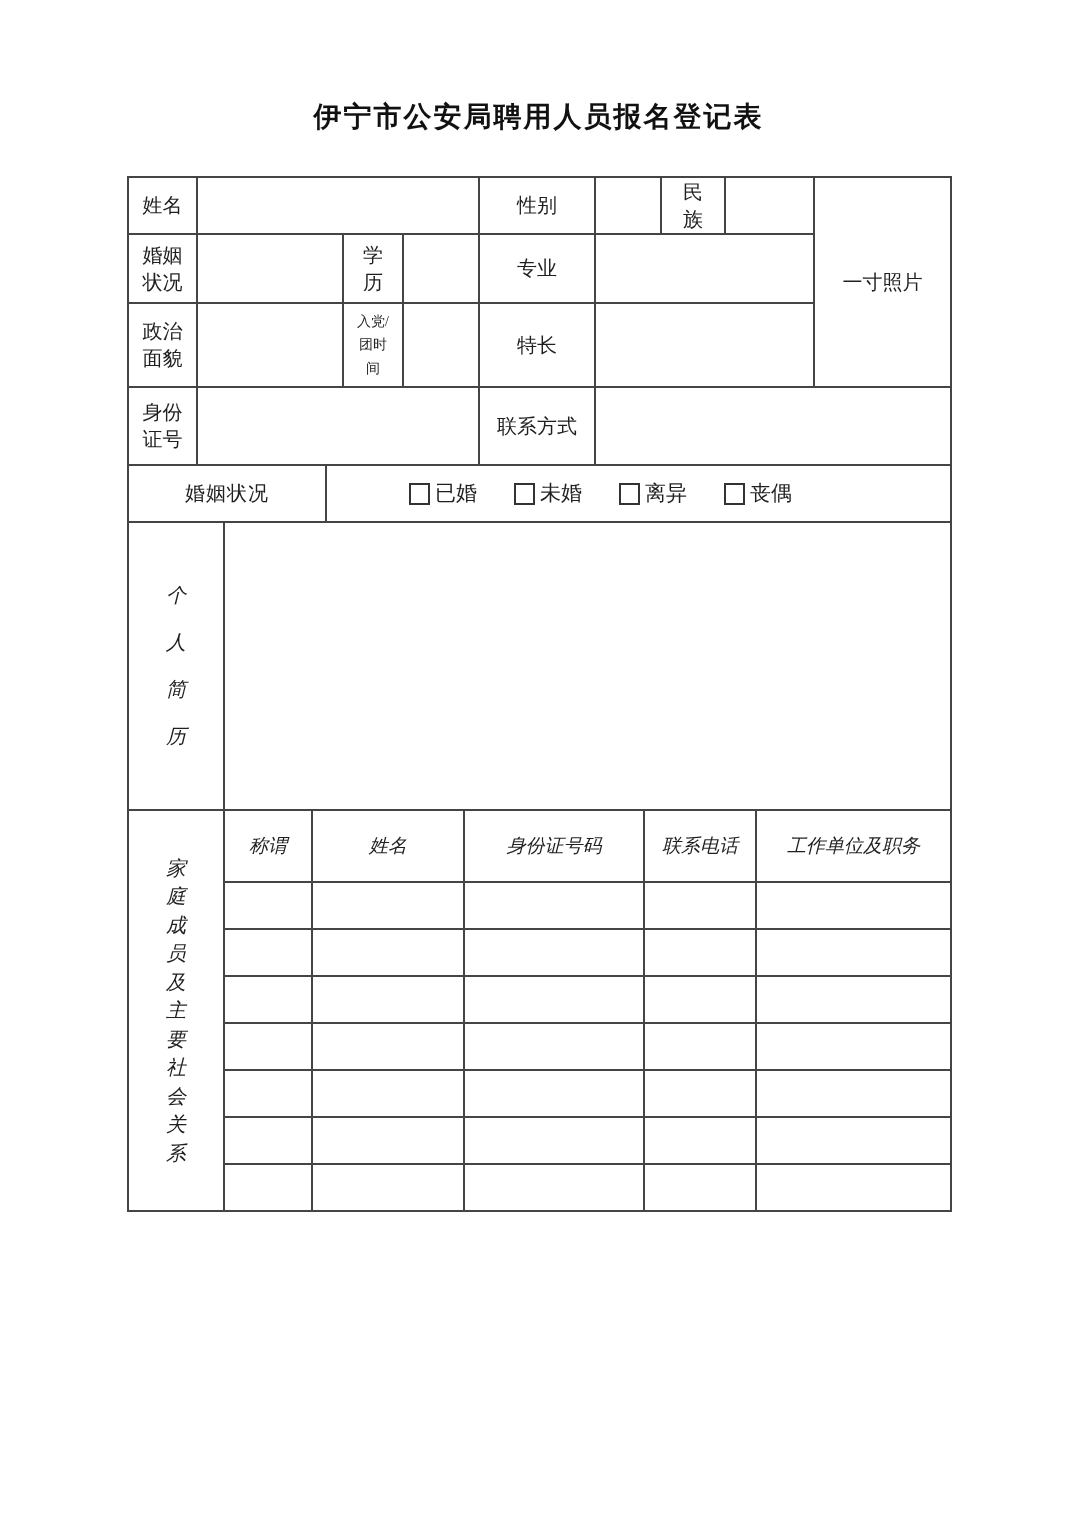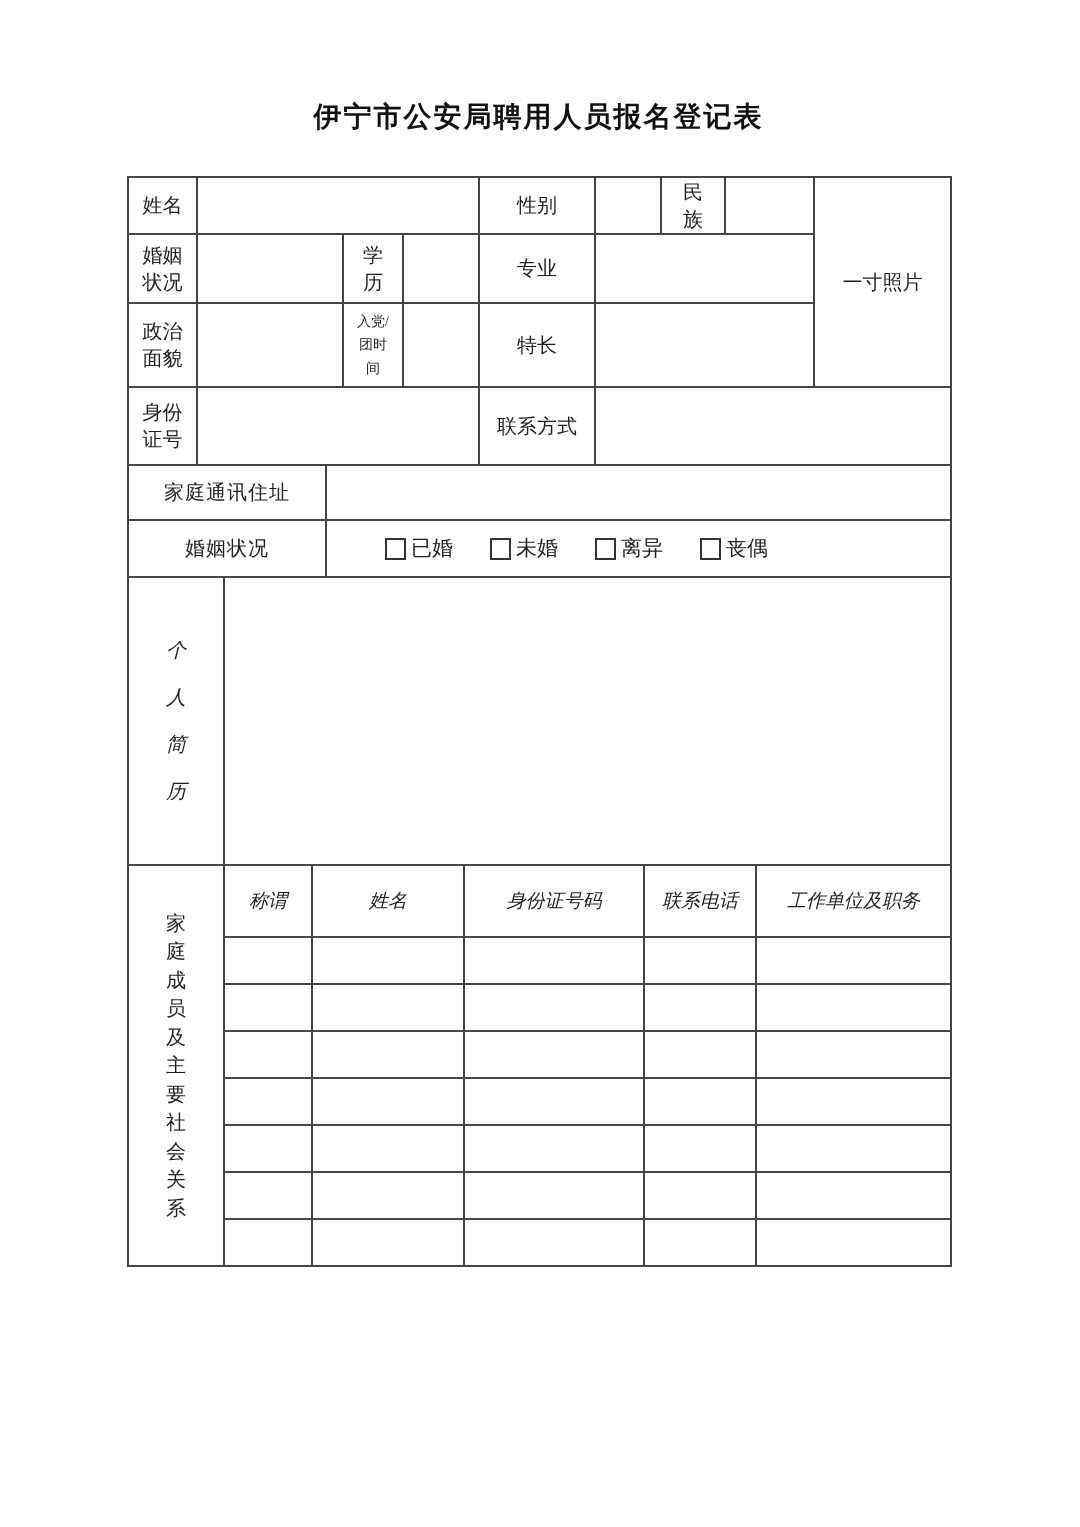--- a/index.html
+++ b/index.html
@@ -70,28 +70,30 @@
     line-height:47px;
     letter-spacing:0;
     font-style:italic;
   }
   .vtext-family{
     width:21px;
     margin:8px auto;
     word-break:break-all;
     font-size:20px;
     line-height:28.5px;
+    font-style:italic;
   }
   .check-row{
     display:flex;
     align-items:center;
     justify-content:flex-start;
     padding-left:58px;
     gap:37px;
     font-size:21px;
+    margin-left:24px;
   }
   .opt{display:inline-flex;align-items:center;}
   .cbx{
     display:inline-block;
     width:17px;
     height:18px;
     border:2px solid #333;
     margin-right:5px;
     background:#fff;
   }
@@ -153,24 +155,20 @@
       </tr>
     </tbody>
       </table>
 
     <table>
       <colgroup>
         <col style="width:198px">
           <col style="width:625px">
       </colgroup>
       <tbody>
-          <tr class="r5">
-        <td class="addr-lbl">家庭通讯住址</td>
-        <td></td>
-      </tr>
       <tr class="r6">
         <td class="addr-lbl">婚姻状况</td>
         <td>
           <div class="check-row">
             <span class="opt">
               <span class="cbx"></span>
               <span>已婚</span>
             </span>
             <span class="opt">
               <span class="cbx"></span>

